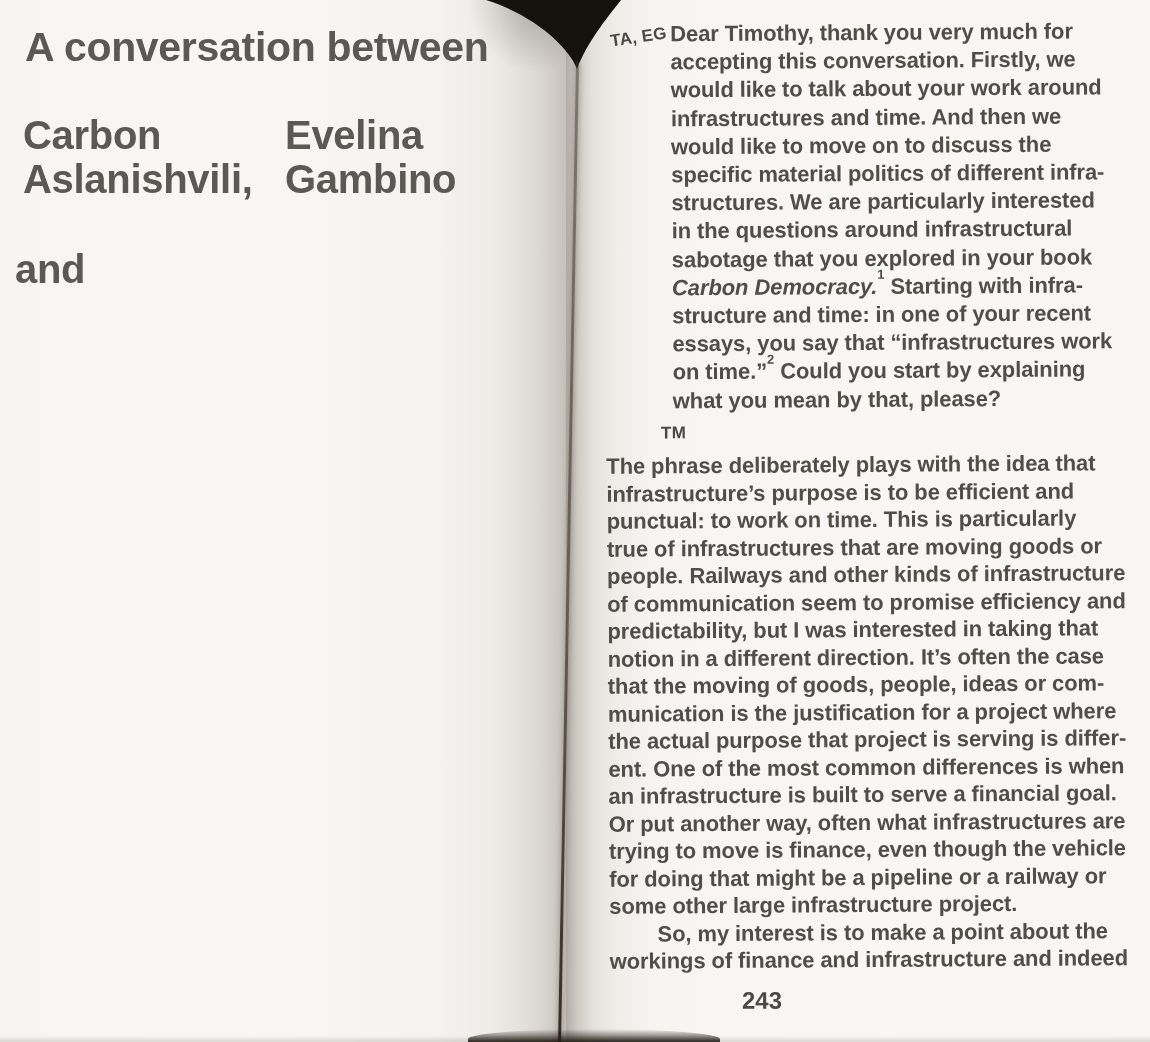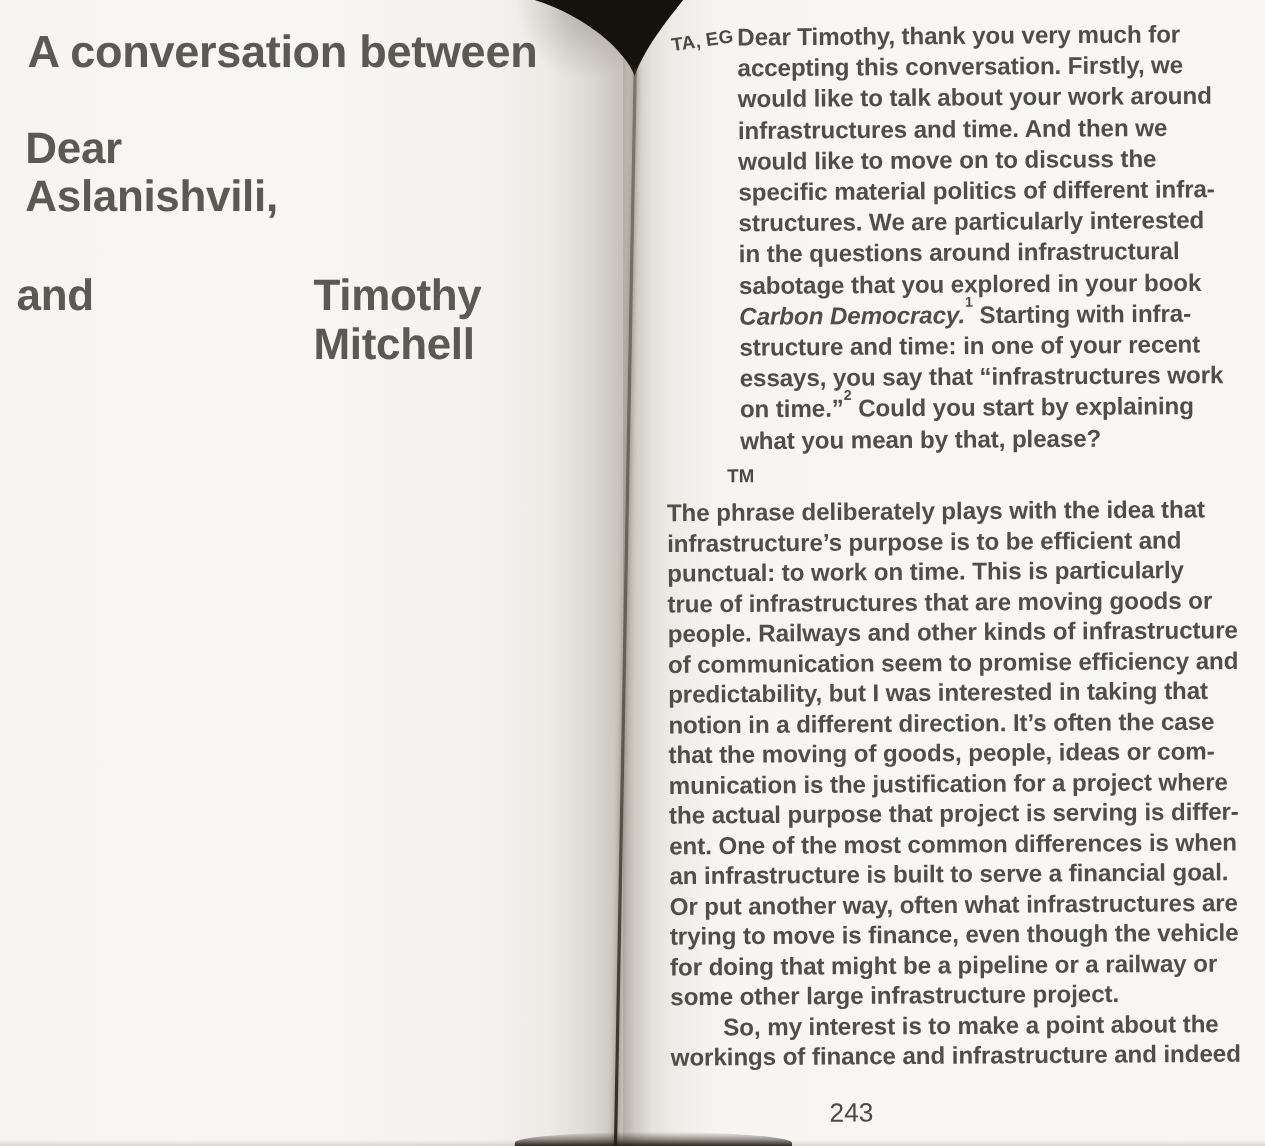--- a/index.html
+++ b/index.html
@@ -50,22 +50,22 @@
   }
   .answer-wrap { position:absolute; left:37px; top:451px; width:542px; }
   .answer {
     margin:0; font-size:22px; line-height:27.5px; font-weight:bold;
     color:#4f4e49; letter-spacing:-0.1px; white-space:pre-line;
   }
   .answer.cont { text-indent:48px; }
   .question em, .answer em { font-style:italic; }
   .fn { font-size:13px; line-height:0; position:relative; top:-7px; font-weight:bold; }
   .folio {
-    position:absolute; left:139px; top:986px; width:100px; margin:12px;
-    text-align:center; font-size:24px; font-weight:normal; color:#4b4a45;
+    position:absolute; left:139px; top:986px; width:100px; margin:0;
+    text-align:center; font-size:24px; font-weight:bold; color:#4b4a45;
   }
 
   
   .spine-wedge { position:absolute; left:0; top:0; pointer-events:none; }
   .wedge-shade {
     position:absolute; left:455px; top:0; width:150px; height:100px; pointer-events:none;
     background:radial-gradient(ellipse 60% 100% at 52% 0, rgba(52,44,35,0.30), rgba(52,44,35,0) 72%);
   }
   .gutter-line {
     position:absolute; left:576px; top:62px; width:3px; height:984px;
@@ -83,25 +83,25 @@
     background:linear-gradient(0deg, rgba(110,100,90,0.22), rgba(110,100,90,0));
   }
 </style>
 </head>
 <body>
 
 <div class="spread">
 
   <div class="page left">
     <h1 class="title">A conversation between</h1>
-    <p class="name r1c1">Dear
+    <p class="name r1c1">Carbon
 Aslanishvili,</p>
+    <p class="name r1c2">Evelina
+Gambino</p>
     <p class="name r2c1">and</p>
-    <p class="name r2c2">Timothy
-Mitchell</p>
   </div>
 
   <div class="page right">
     <div class="rp-inner">
       <p class="speaker-label label-taeg">TA, EG</p>
       <p class="question"><span>Dear Timothy, thank you very much for
 accepting this conversation. Firstly, we
 would like to talk about your work around
 infrastructures and time. And then we
 would like to move on to discuss the

